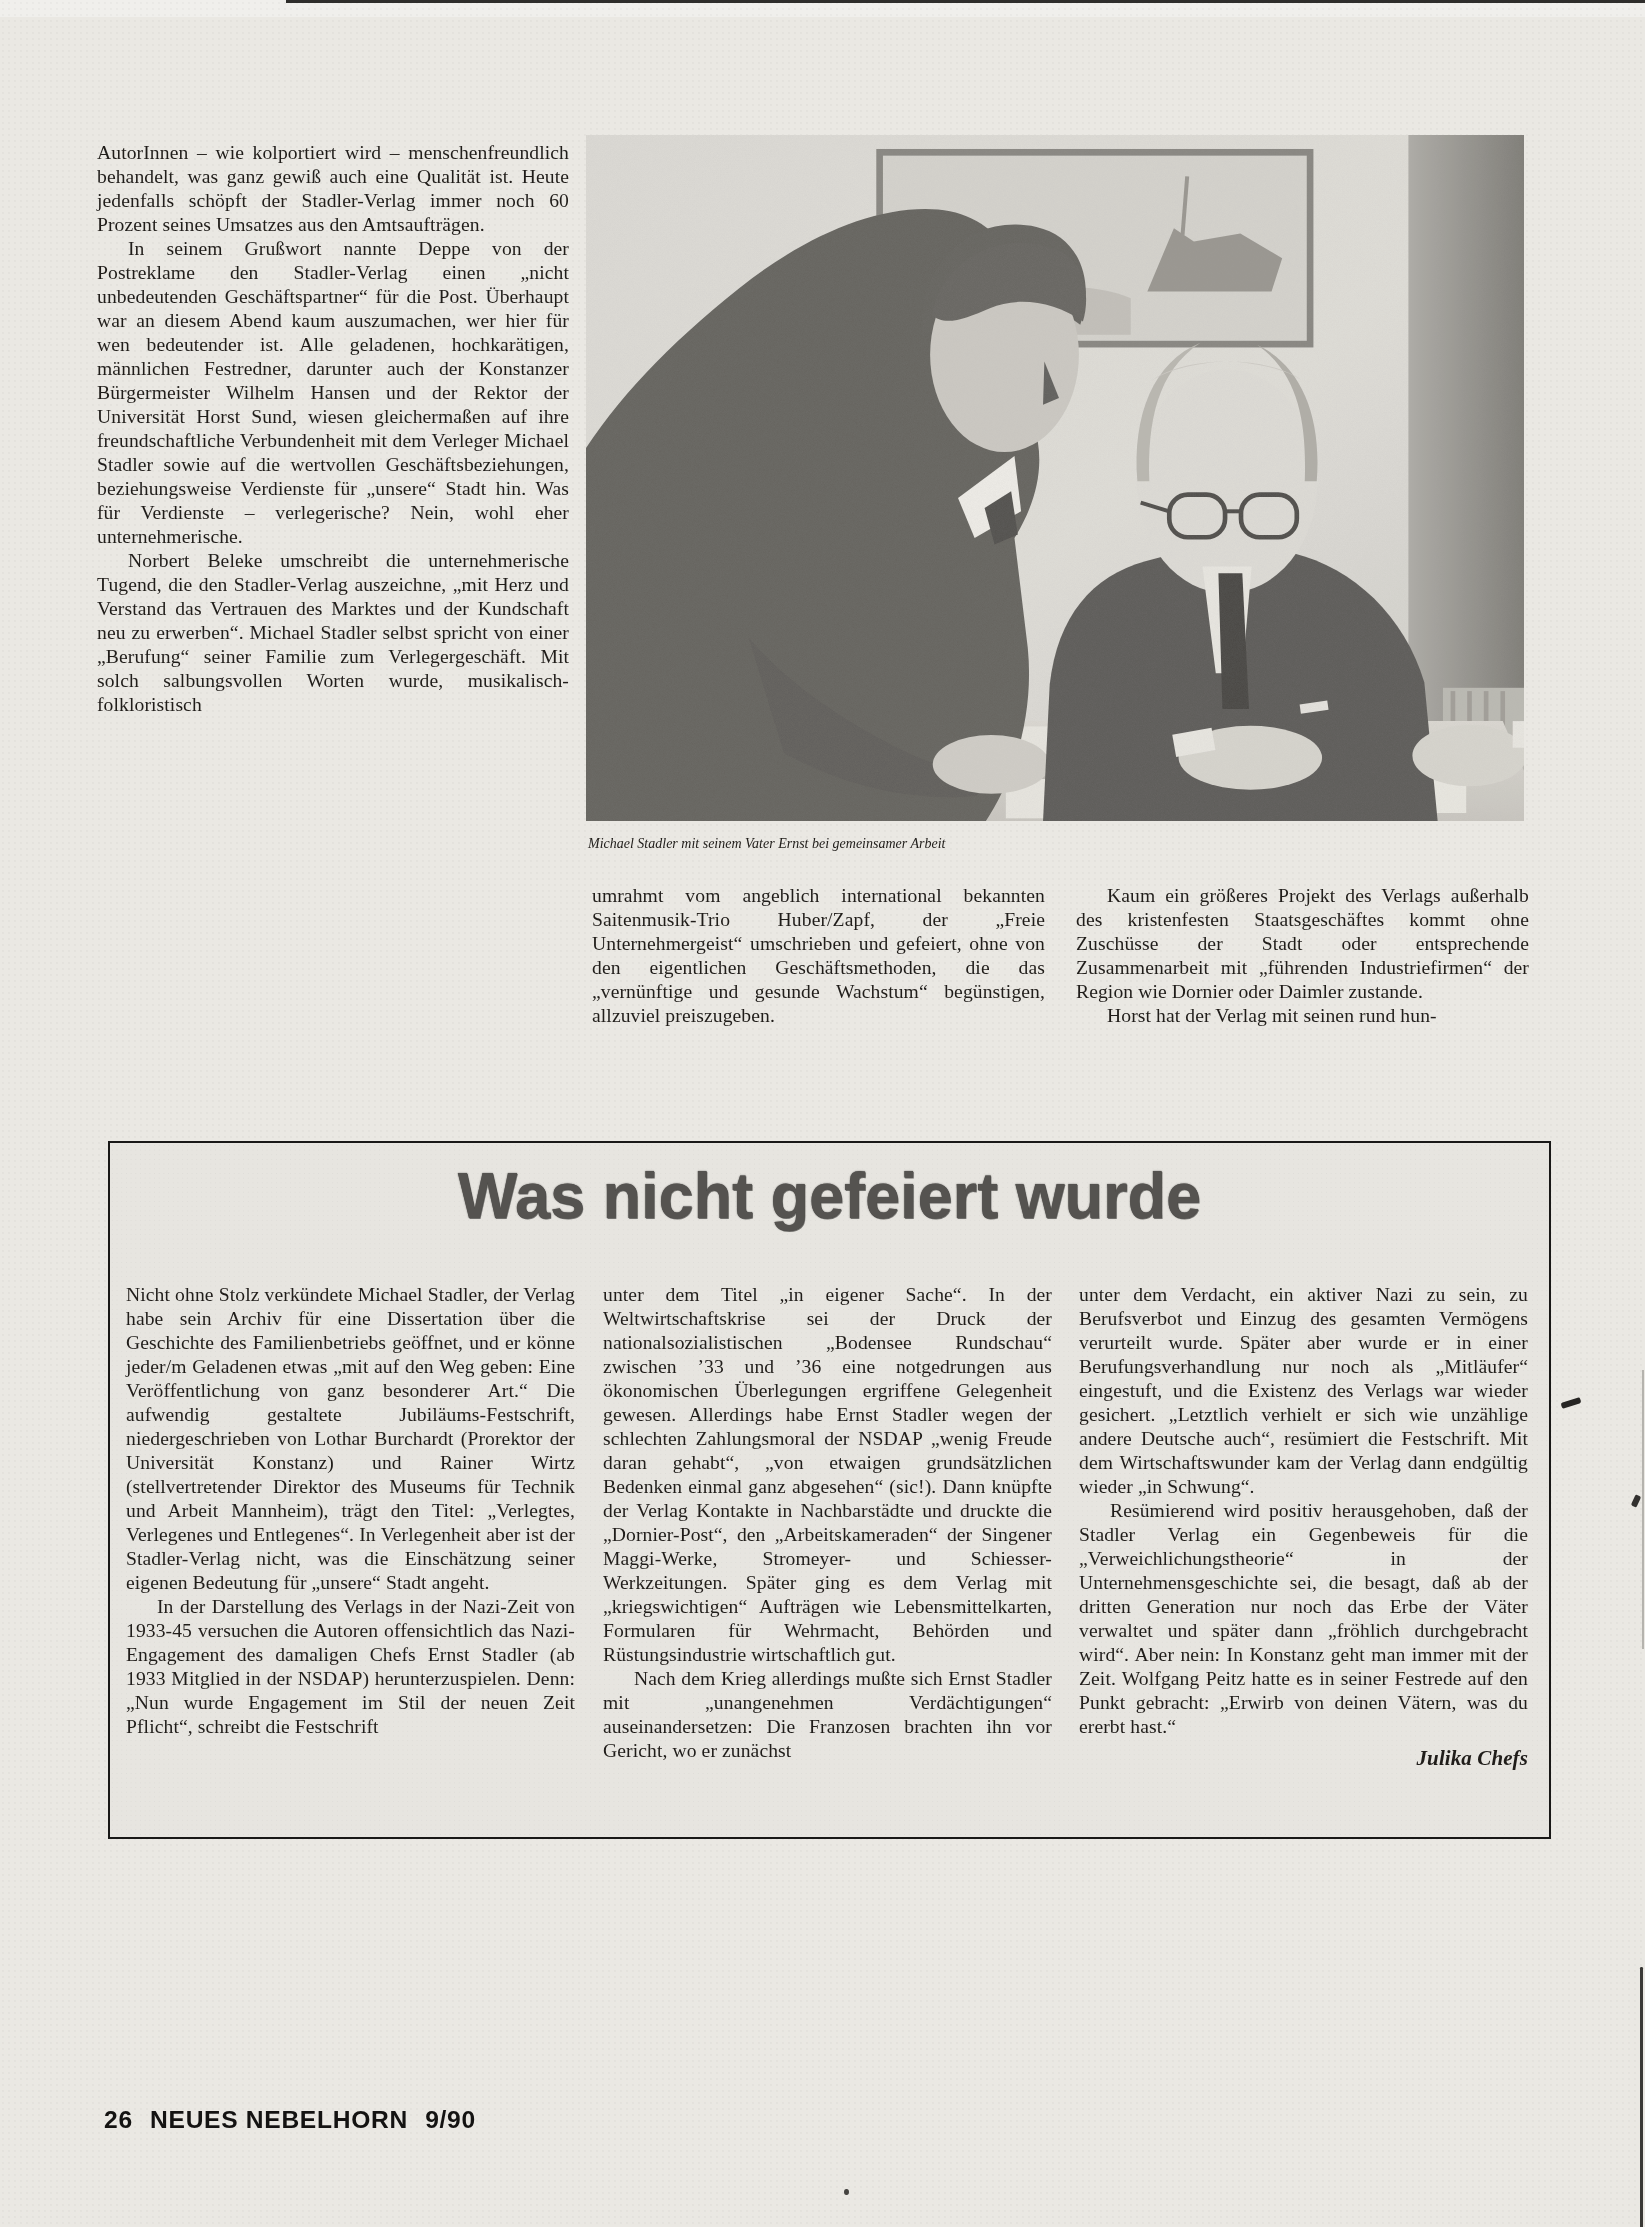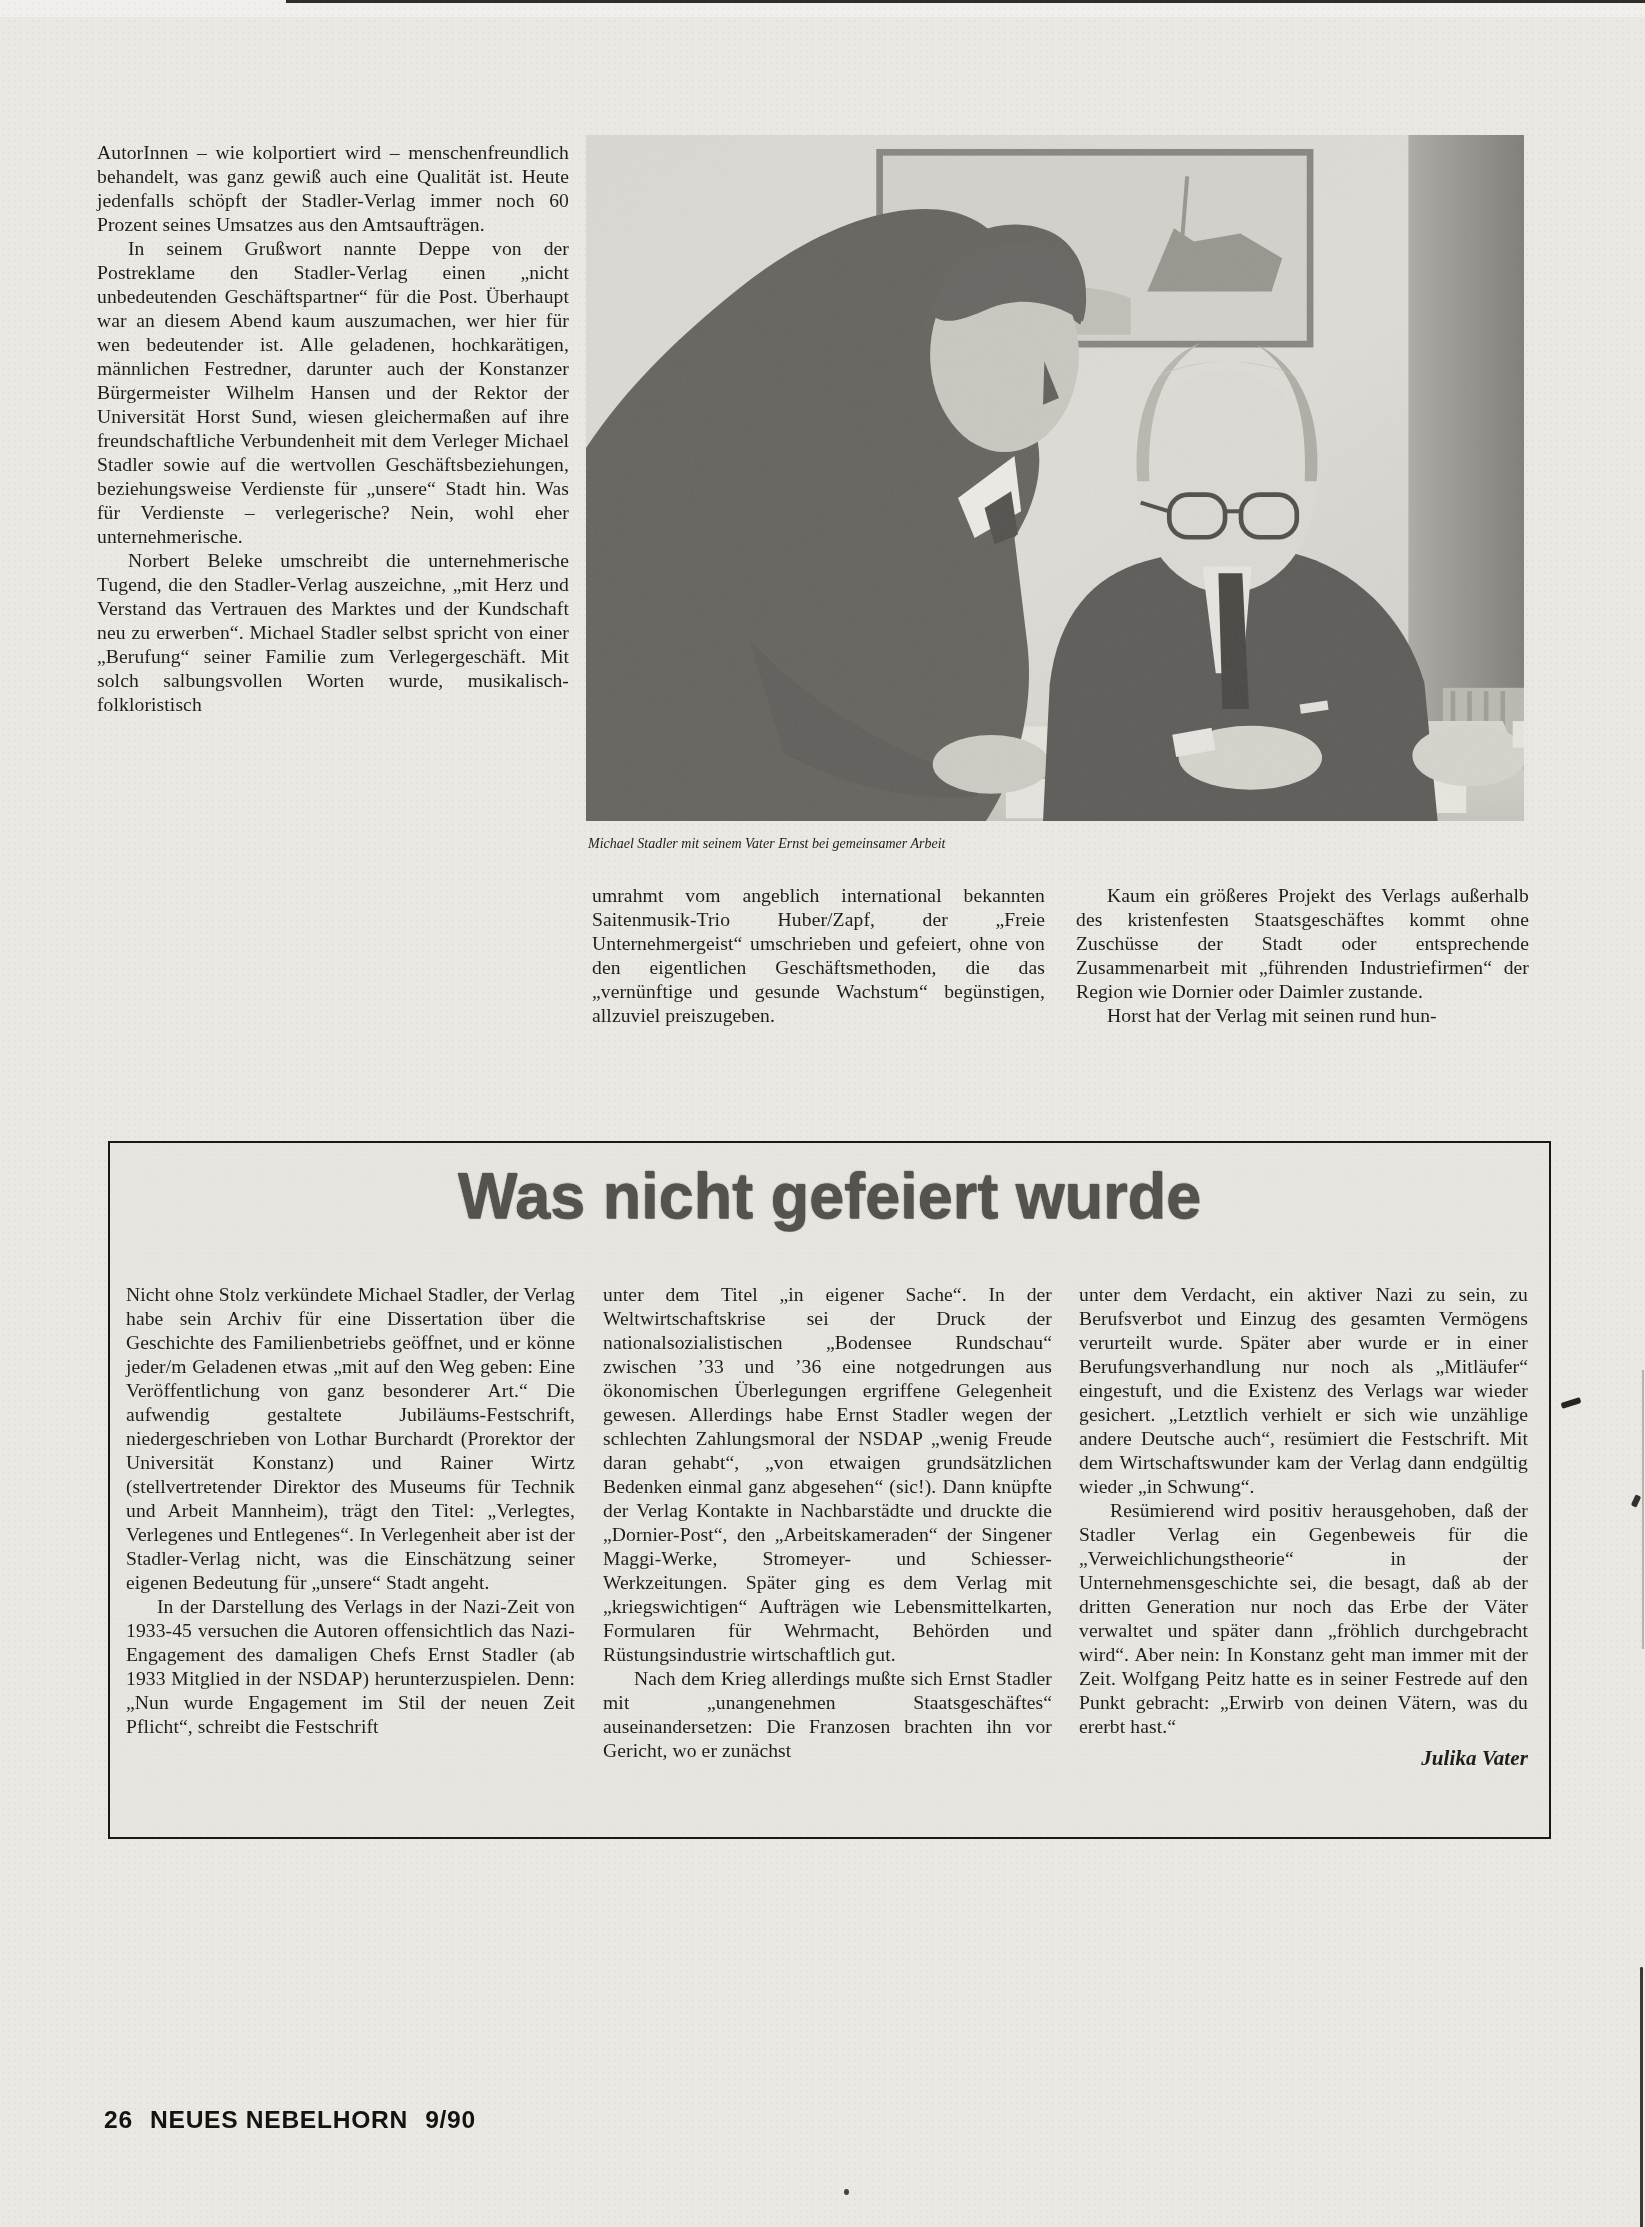--- a/index.html
+++ b/index.html
@@ -194,27 +194,27 @@
 <div class="feature-box">
   <div class="box-title">Was nicht gefeiert wurde</div>
 
   <div class="col first-flush box-col" style="left:16px;">
       <p>Nicht ohne Stolz verkündete Michael Stadler, der Verlag habe sein Archiv für eine Dissertation über die Geschichte des Familienbetriebs geöffnet, und er könne jeder/m Geladenen etwas „mit auf den Weg geben: Eine Veröffentlichung von ganz besonderer Art.“ Die aufwendig gestaltete Jubiläums-Festschrift, niedergeschrieben von Lothar Burchardt (Prorektor der Universität Konstanz) und Rainer Wirtz (stellvertretender Direktor des Museums für Technik und Arbeit Mannheim), trägt den Titel: „Verlegtes, Verlegenes und Entlegenes“. In Verlegenheit aber ist der Stadler-Verlag nicht, was die Einschätzung seiner eigenen Bedeutung für „unsere“ Stadt angeht.</p>
       <p>In der Darstellung des Verlags in der Nazi-Zeit von 1933-45 versuchen die Autoren offensichtlich das Nazi-Engagement des damaligen Chefs Ernst Stadler (ab 1933 Mitglied in der NSDAP) herunterzuspielen. Denn: „Nun wurde Engagement im Stil der neuen Zeit Pflicht“, schreibt die Festschrift</p>
     </div>
 
   <div class="col first-flush box-col" style="left:493px;">
       <p>unter dem Titel „in eigener Sache“. In der Weltwirtschaftskrise sei der Druck der nationalsozialistischen „Bodensee Rundschau“ zwischen ’33 und ’36 eine notgedrungen aus ökonomischen Überlegungen ergriffene Gelegenheit gewesen. Allerdings habe Ernst Stadler wegen der schlechten Zahlungsmoral der NSDAP „wenig Freude daran gehabt“, „von etwaigen grundsätzlichen Bedenken einmal ganz abgesehen“ (sic!). Dann knüpfte der Verlag Kontakte in Nachbarstädte und druckte die „Dornier-Post“, den „Arbeitskameraden“ der Singener Maggi-Werke, Stromeyer- und Schiesser-Werkzeitungen. Später ging es dem Verlag mit „kriegswichtigen“ Aufträgen wie Lebensmittelkarten, Formularen für Wehrmacht, Behörden und Rüstungsindustrie wirtschaftlich gut.</p>
-      <p>Nach dem Krieg allerdings mußte sich Ernst Stadler mit „unangenehmen Staatsgeschäftes“ auseinandersetzen: Die Franzosen brachten ihn vor Gericht, wo er zunächst</p>
+      <p>Nach dem Krieg allerdings mußte sich Ernst Stadler mit „unangenehmen Verdächtigungen“ auseinandersetzen: Die Franzosen brachten ihn vor Gericht, wo er zunächst</p>
     </div>
 
   <div class="col first-flush box-col" style="left:969px;">
   <p>unter dem Verdacht, ein aktiver Nazi zu sein, zu Berufsverbot und Einzug des gesamten Vermögens verurteilt wurde. Später aber wurde er in einer Berufungsverhandlung nur noch als „Mitläufer“ eingestuft, und die Existenz des Verlags war wieder gesichert. „Letztlich verhielt er sich wie unzählige andere Deutsche auch“, resümiert die Festschrift. Mit dem Wirtschaftswunder kam der Verlag dann endgültig wieder „in Schwung“.</p>
       <p>Resümierend wird positiv herausgehoben, daß der Stadler Verlag ein Gegenbeweis für die „Verweichlichungstheorie“ in der Unternehmensgeschichte sei, die besagt, daß ab der dritten Generation nur noch das Erbe der Väter verwaltet und später dann „fröhlich durchgebracht wird“. Aber nein: In Konstanz geht man immer mit der Zeit. Wolfgang Peitz hatte es in seiner Festrede auf den Punkt gebracht: „Erwirb von deinen Vätern, was du ererbt hast.“</p>
-      <div class="author">Julika Vater</div>
+      <div class="author">Julika Chefs</div>
     </div>
 </div>
 
 <div class="footer">
   <span>26</span><span>NEUES NEBELHORN</span><span>9/90</span>
 </div>
 
 <div class="dash-artifact"></div>
 <div class="mark-artifact"></div>
 <div class="right-edge-line-faint"></div>

